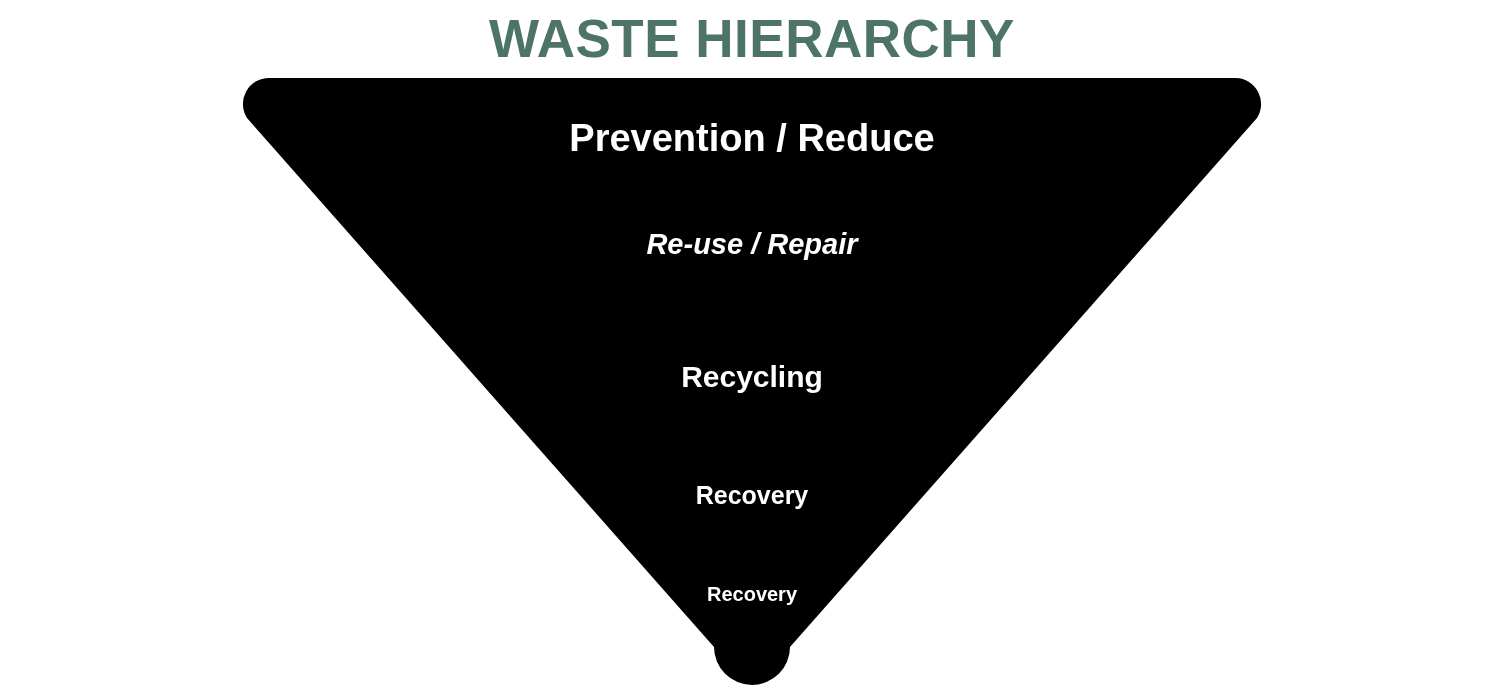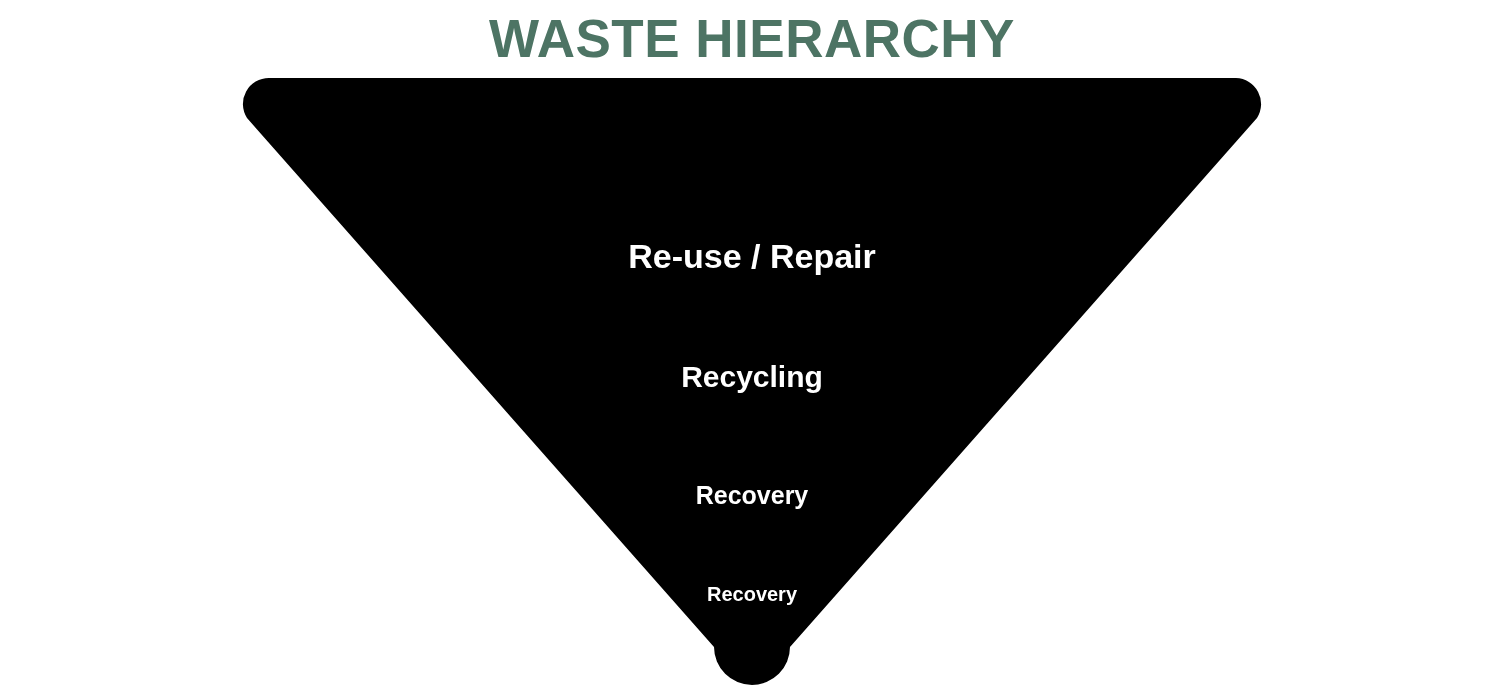--- a/index.html
+++ b/index.html
@@ -54,21 +54,21 @@
     position: absolute;
     left: 0;
     width: 1504px;
     text-align: center;
     color: #ffffff;
     font-weight: bold;
     white-space: nowrap;
     pointer-events: none;
   }
   .band-label.lvl0 { font-size: 38px; line-height: 44px; top: 116px; }
-  .band-label.lvl1 { font-size: 34px; line-height: 40px; top: 236px; }
+  .band-label.lvl1 { font-size: 29px; line-height: 40px; top: 224px; font-style: italic; }
   .band-label.lvl2 { font-size: 30px; line-height: 36px; top: 359px; }
   .band-label.lvl3 { font-size: 25px; line-height: 30px; top: 480px; }
   .band-label.lvl4 { font-size: 20px; line-height: 25px; top: 582px; }
 </style>
 </head>
 <body style="background: rgb(255, 255, 255);">
 
 <div id="diagram-root">
 
   <div id="chart-title" style="color: rgb(77, 116, 100);">WASTE HIERARCHY</div>
@@ -92,18 +92,19 @@
       <g clip-path="url(#funnel-clip)">
         <rect class="band-rect" x="0" y="78" width="1504" height="120"></rect>
         <rect class="band-rect" x="0" y="198" width="1504" height="120"></rect>
         <rect class="band-rect" x="0" y="318" width="1504" height="123"></rect>
         <rect class="band-rect" x="0" y="441" width="1504" height="121"></rect>
         <rect class="band-rect" x="0" y="562" width="1504" height="127"></rect>
       </g>
     </svg>
   </div>
 
+  <div class="band-label lvl0" style="color: rgb(255, 255, 255);">Prevention / Reduce</div>
   <div class="band-label lvl1" style="color: rgb(255, 255, 255);">Re-use / Repair</div>
   <div class="band-label lvl2" style="color: rgb(255, 255, 255);">Recycling</div>
   <div class="band-label lvl3" style="color: rgb(255, 255, 255);">Recovery</div>
   <div class="band-label lvl4" style="color: rgb(255, 255, 255);">Recovery</div>
 
 </div>
 
 </body></html>

